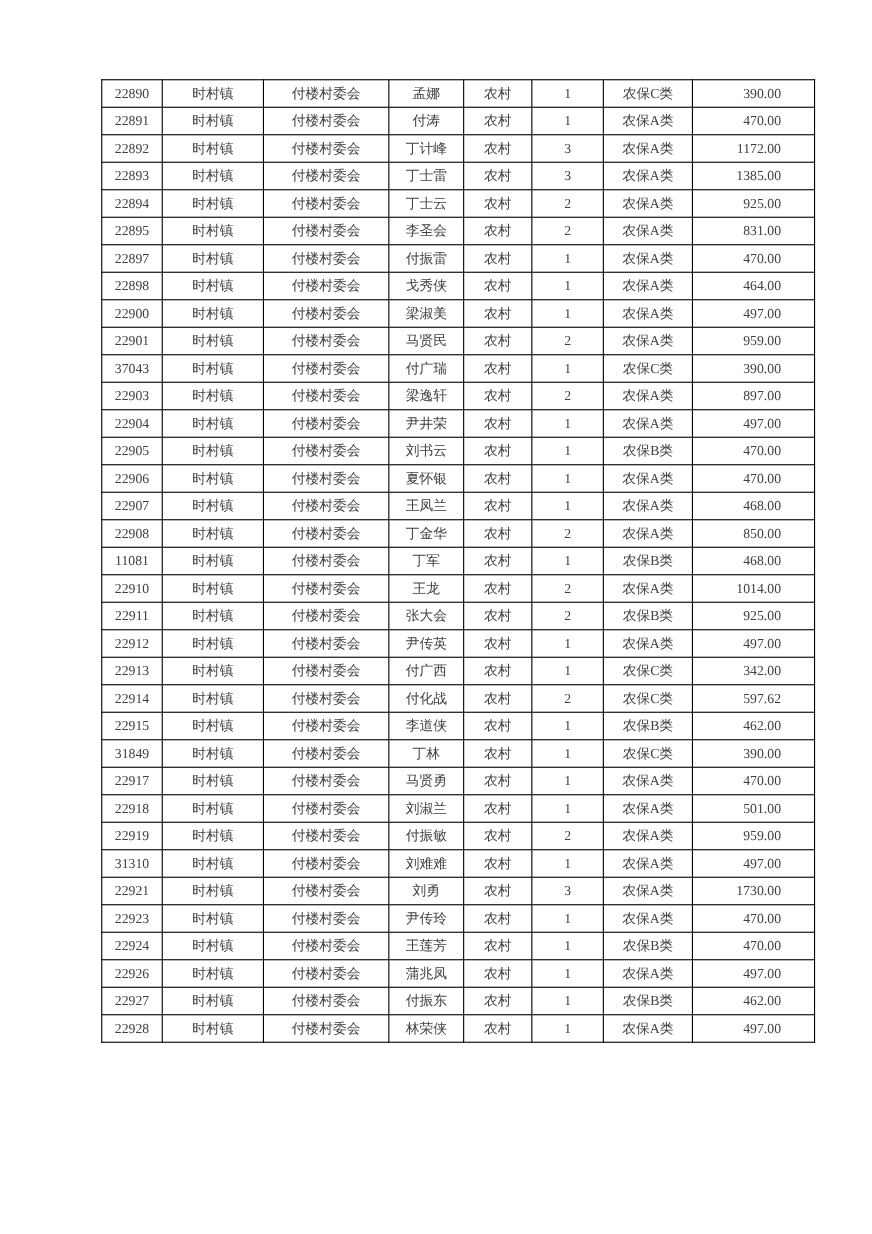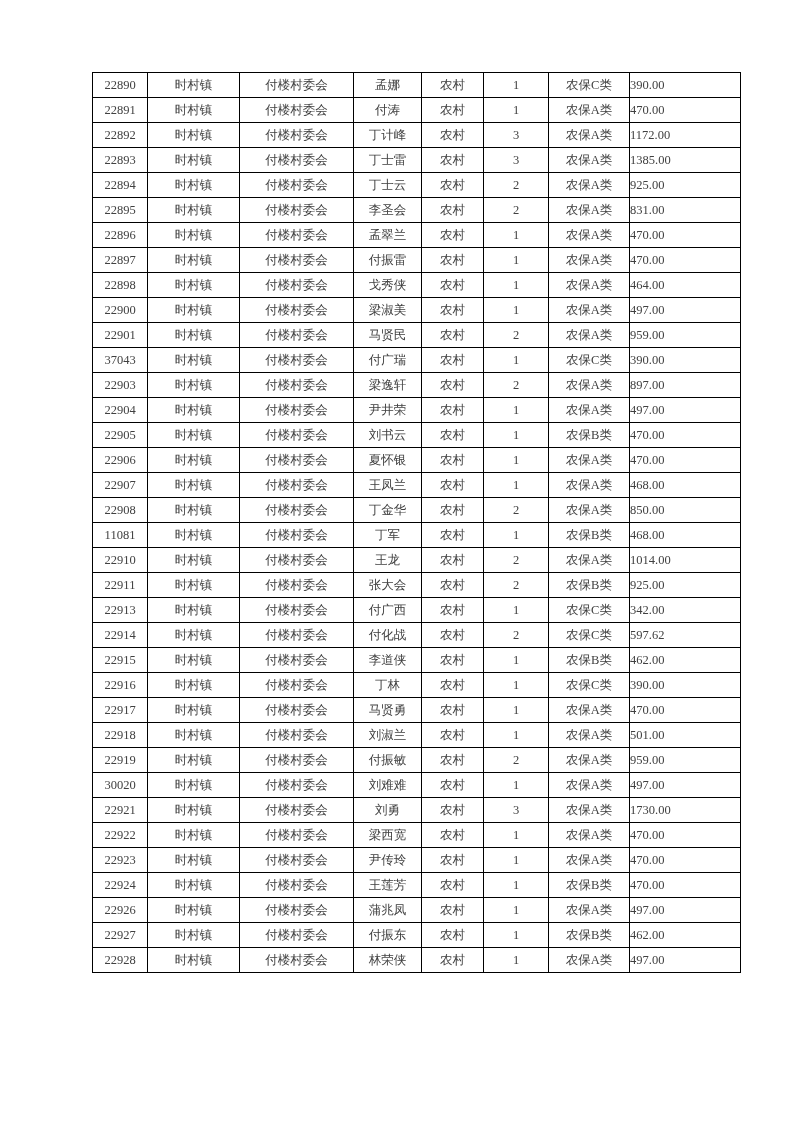--- a/index.html
+++ b/index.html
@@ -29,21 +29,21 @@
     border: 1px solid #000000;
     height: 24px;
     padding: 0;
     font-size: 12.5px;
     line-height: 24px;
     text-align: center;
     white-space: nowrap;
     overflow: hidden;
   }
   table.roster td.amount {
-    text-align: left;
+    text-align: right;
     padding-right: 30px;
     font-family: Liberation Serif, serif;
   }
 </style>
 </head>
 <body>
 
 <div class="page">
   <table class="roster">
     <colgroup>
@@ -116,30 +116,20 @@
     <td>22895</td>
     <td>时村镇</td>
     <td>付楼村委会</td>
     <td>李圣会</td>
     <td>农村</td>
     <td>2</td>
     <td>农保A类</td>
     <td class="amount">831.00</td>
   </tr>
 
-  <tr>
-    <td>22896</td>
-    <td>时村镇</td>
-    <td>付楼村委会</td>
-    <td>孟翠兰</td>
-    <td>农村</td>
-    <td>1</td>
-    <td>农保A类</td>
-    <td class="amount">470.00</td>
-  </tr>
 
   <tr>
     <td>22897</td>
     <td>时村镇</td>
     <td>付楼村委会</td>
     <td>付振雷</td>
     <td>农村</td>
     <td>1</td>
     <td>农保A类</td>
     <td class="amount">470.00</td>
@@ -282,20 +272,30 @@
     <td>22911</td>
     <td>时村镇</td>
     <td>付楼村委会</td>
     <td>张大会</td>
     <td>农村</td>
     <td>2</td>
     <td>农保B类</td>
     <td class="amount">925.00</td>
   </tr>
 
+  <tr>
+    <td>22912</td>
+    <td>时村镇</td>
+    <td>付楼村委会</td>
+    <td>尹传英</td>
+    <td>农村</td>
+    <td>1</td>
+    <td>农保A类</td>
+    <td class="amount">497.00</td>
+  </tr>
 
   <tr>
     <td>22913</td>
     <td>时村镇</td>
     <td>付楼村委会</td>
     <td>付广西</td>
     <td>农村</td>
     <td>1</td>
     <td>农保C类</td>
     <td class="amount">342.00</td>
@@ -317,21 +317,21 @@
     <td>时村镇</td>
     <td>付楼村委会</td>
     <td>李道侠</td>
     <td>农村</td>
     <td>1</td>
     <td>农保B类</td>
     <td class="amount">462.00</td>
   </tr>
 
   <tr>
-    <td>22916</td>
+    <td>31849</td>
     <td>时村镇</td>
     <td>付楼村委会</td>
     <td>丁林</td>
     <td>农村</td>
     <td>1</td>
     <td>农保C类</td>
     <td class="amount">390.00</td>
   </tr>
 
   <tr>
@@ -361,51 +361,41 @@
     <td>时村镇</td>
     <td>付楼村委会</td>
     <td>付振敏</td>
     <td>农村</td>
     <td>2</td>
     <td>农保A类</td>
     <td class="amount">959.00</td>
   </tr>
 
   <tr>
-    <td>30020</td>
+    <td>31310</td>
     <td>时村镇</td>
     <td>付楼村委会</td>
     <td>刘难难</td>
     <td>农村</td>
     <td>1</td>
     <td>农保A类</td>
     <td class="amount">497.00</td>
   </tr>
 
   <tr>
     <td>22921</td>
     <td>时村镇</td>
     <td>付楼村委会</td>
     <td>刘勇</td>
     <td>农村</td>
     <td>3</td>
     <td>农保A类</td>
     <td class="amount">1730.00</td>
   </tr>
 
-  <tr>
-    <td>22922</td>
-    <td>时村镇</td>
-    <td>付楼村委会</td>
-    <td>梁西宽</td>
-    <td>农村</td>
-    <td>1</td>
-    <td>农保A类</td>
-    <td class="amount">470.00</td>
-  </tr>
 
   <tr>
     <td>22923</td>
     <td>时村镇</td>
     <td>付楼村委会</td>
     <td>尹传玲</td>
     <td>农村</td>
     <td>1</td>
     <td>农保A类</td>
     <td class="amount">470.00</td>

